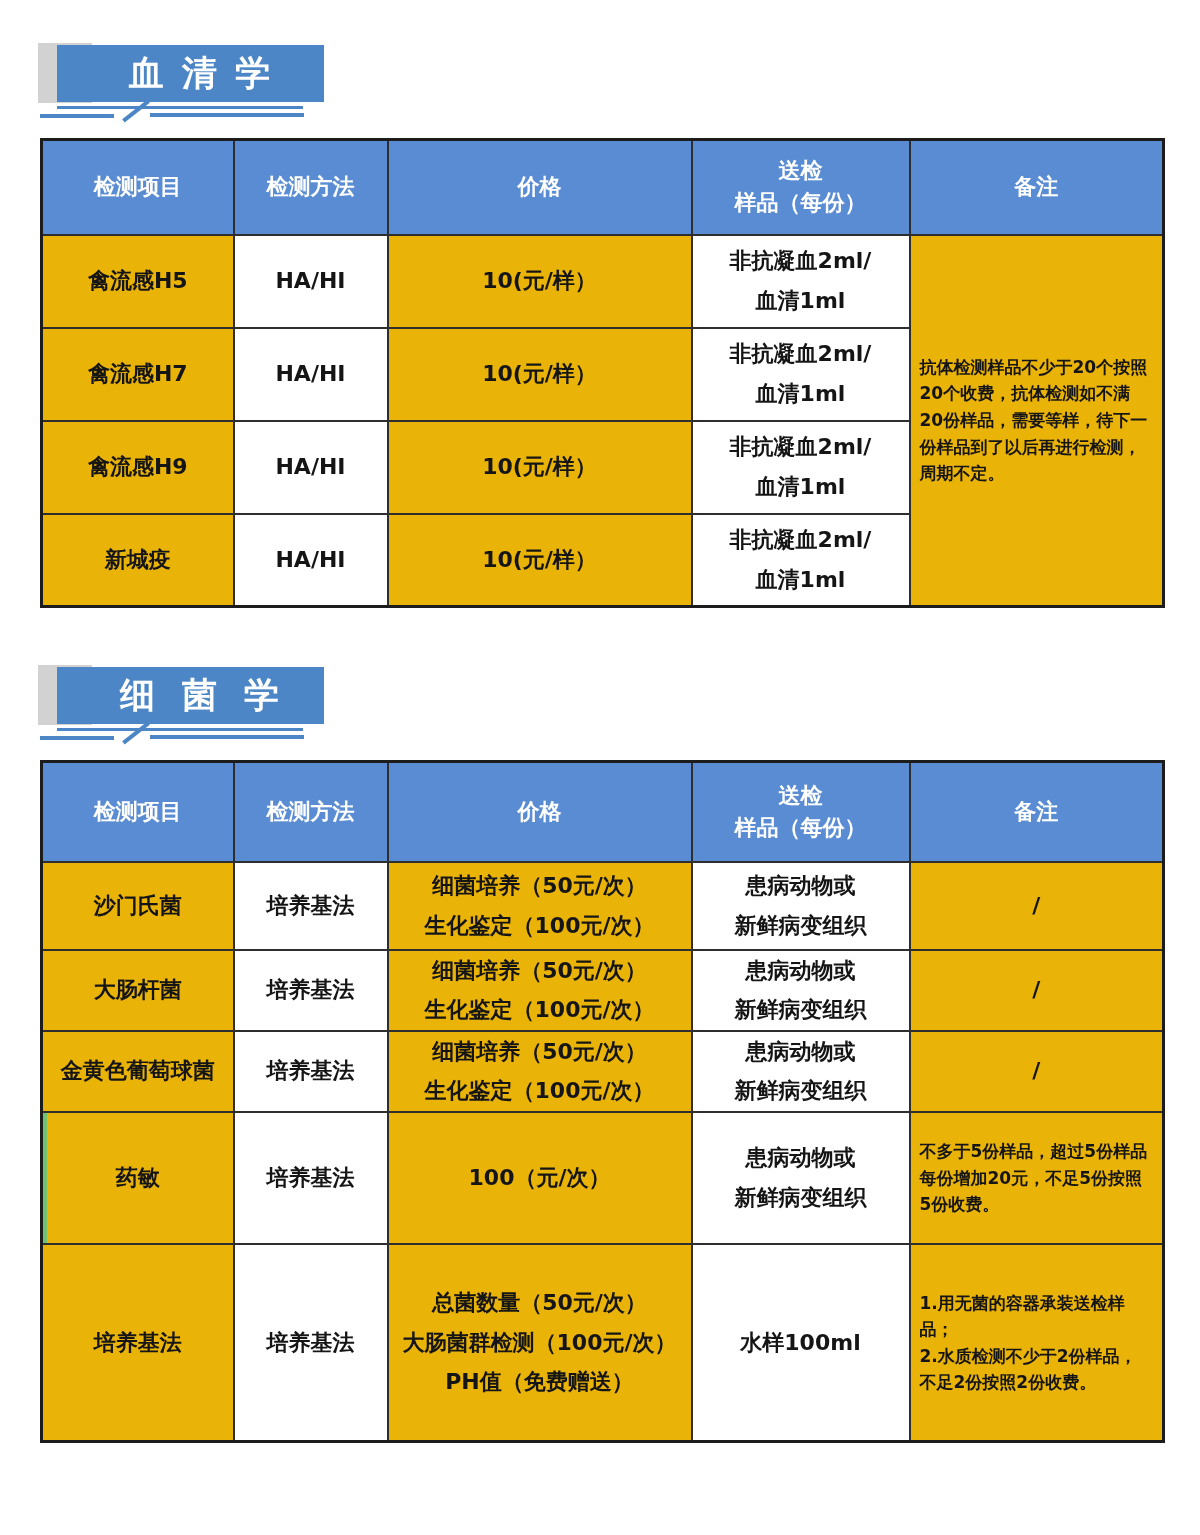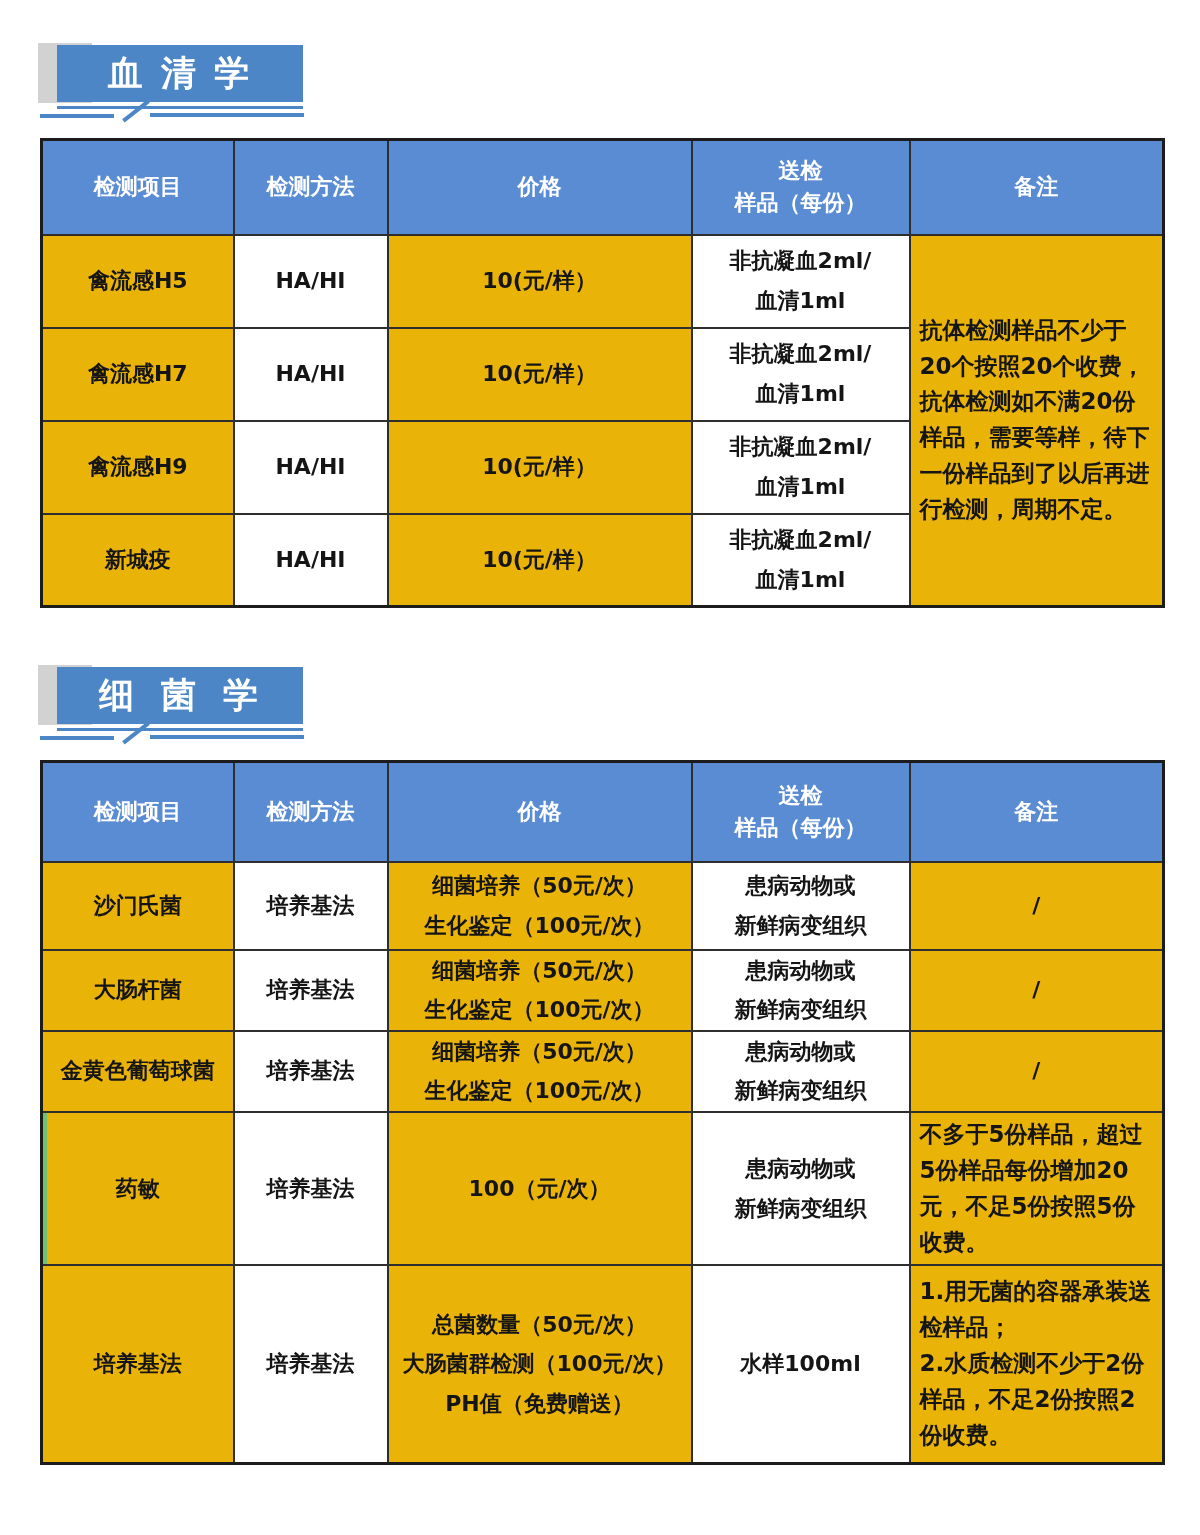--- a/index.html
+++ b/index.html
@@ -11,21 +11,21 @@
   .section{margin-left:40px;width:1122px;}
 
   
   .title-wrap{position:relative;height:78px;width:330px;}
   .title-wrap.first{margin-top:43px;}
   .title-wrap.second{margin-top:57px;font-family:Liberation Mono, monospace;}
   .title-tab{position:absolute;left:-2px;top:0;width:54px;height:60px;background:#d2d2d2;}
   .title-box{
     position:absolute;left:17px;top:2px;width:246px;height:57px;
     background:#4c86c6;color:#ffffff;font-size:35px;font-weight:bold;
-    display:flex;align-items:center;justify-content:center;letter-spacing:3px;
+    display:flex;align-items:center;justify-content:center;letter-spacing:3px;padding-left:21px;
   }
   .title-bar{position:absolute;left:17px;top:63px;width:246px;height:3px;background:#4c86c6;}
   .title-line{position:absolute;left:0;top:70px;width:264px;height:8px;}
   .title-line .seg-a{position:absolute;left:0;top:1px;width:74px;height:4px;background:#4c86c6;}
   .title-line .slash{position:absolute;left:80px;top:-4px;width:32px;height:4px;background:#4c86c6;transform:rotate(-38deg);}
   .title-line .seg-b{position:absolute;left:110px;top:0;width:154px;height:4px;background:#4c86c6;}
 
   
   table{
     border-collapse:collapse;table-layout:fixed;width:1122px;
@@ -36,21 +36,21 @@
     text-align:center;vertical-align:middle;
     padding:0;font-size:22px;font-weight:bold;
     white-space:pre-line;line-height:1.8;
     overflow:hidden;
   }
   th{background:#5a8cd3;color:#ffffff;line-height:1.45;}
   td{color:#151515;}
   .g{background:#eab308;}
   .note-cell{
     text-align:left;padding:4px 9px;
-    font-size:23px;line-height:1.56;
+    font-size:17px;line-height:1.56;
   }
   .green-left{box-shadow:inset 4px 0 0 0 #71c173;}
 
   
   .t1 .hrow{height:95px;}  .t1 .brow{height:93px;}
   .t2 .hrow{height:100px;}
   .t2 .r0{height:88px;} .t2 .r1{height:80px;} .t2 .r2{height:80px;}
   .t2 .r3{height:132px;} .t2 .r4{height:198px;}
 </style>
 </head>

